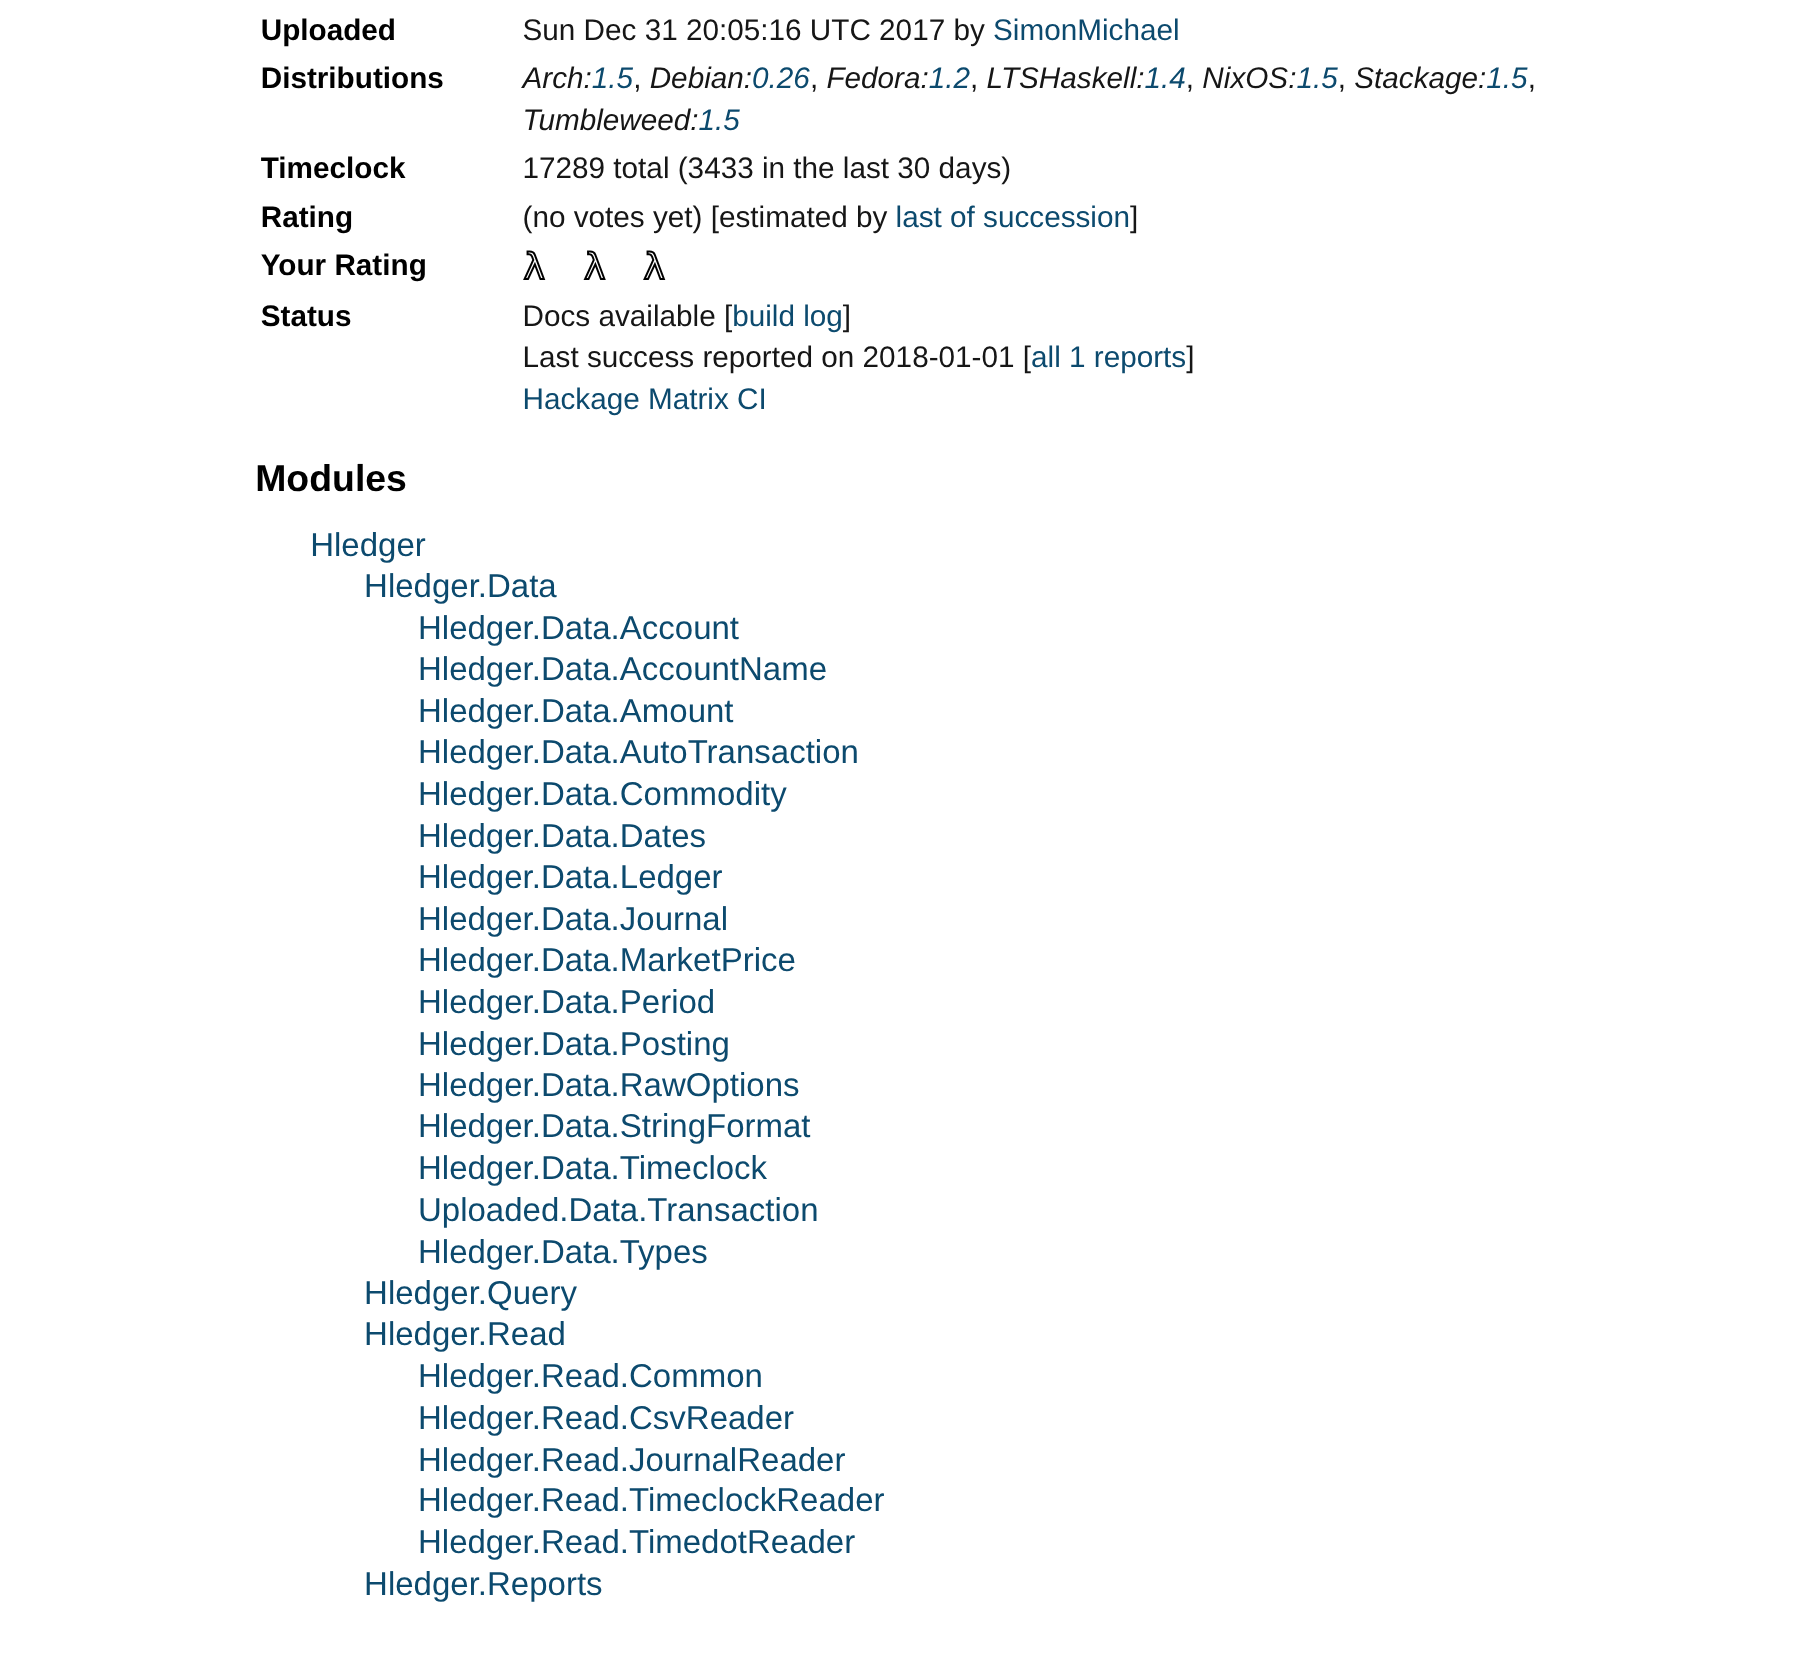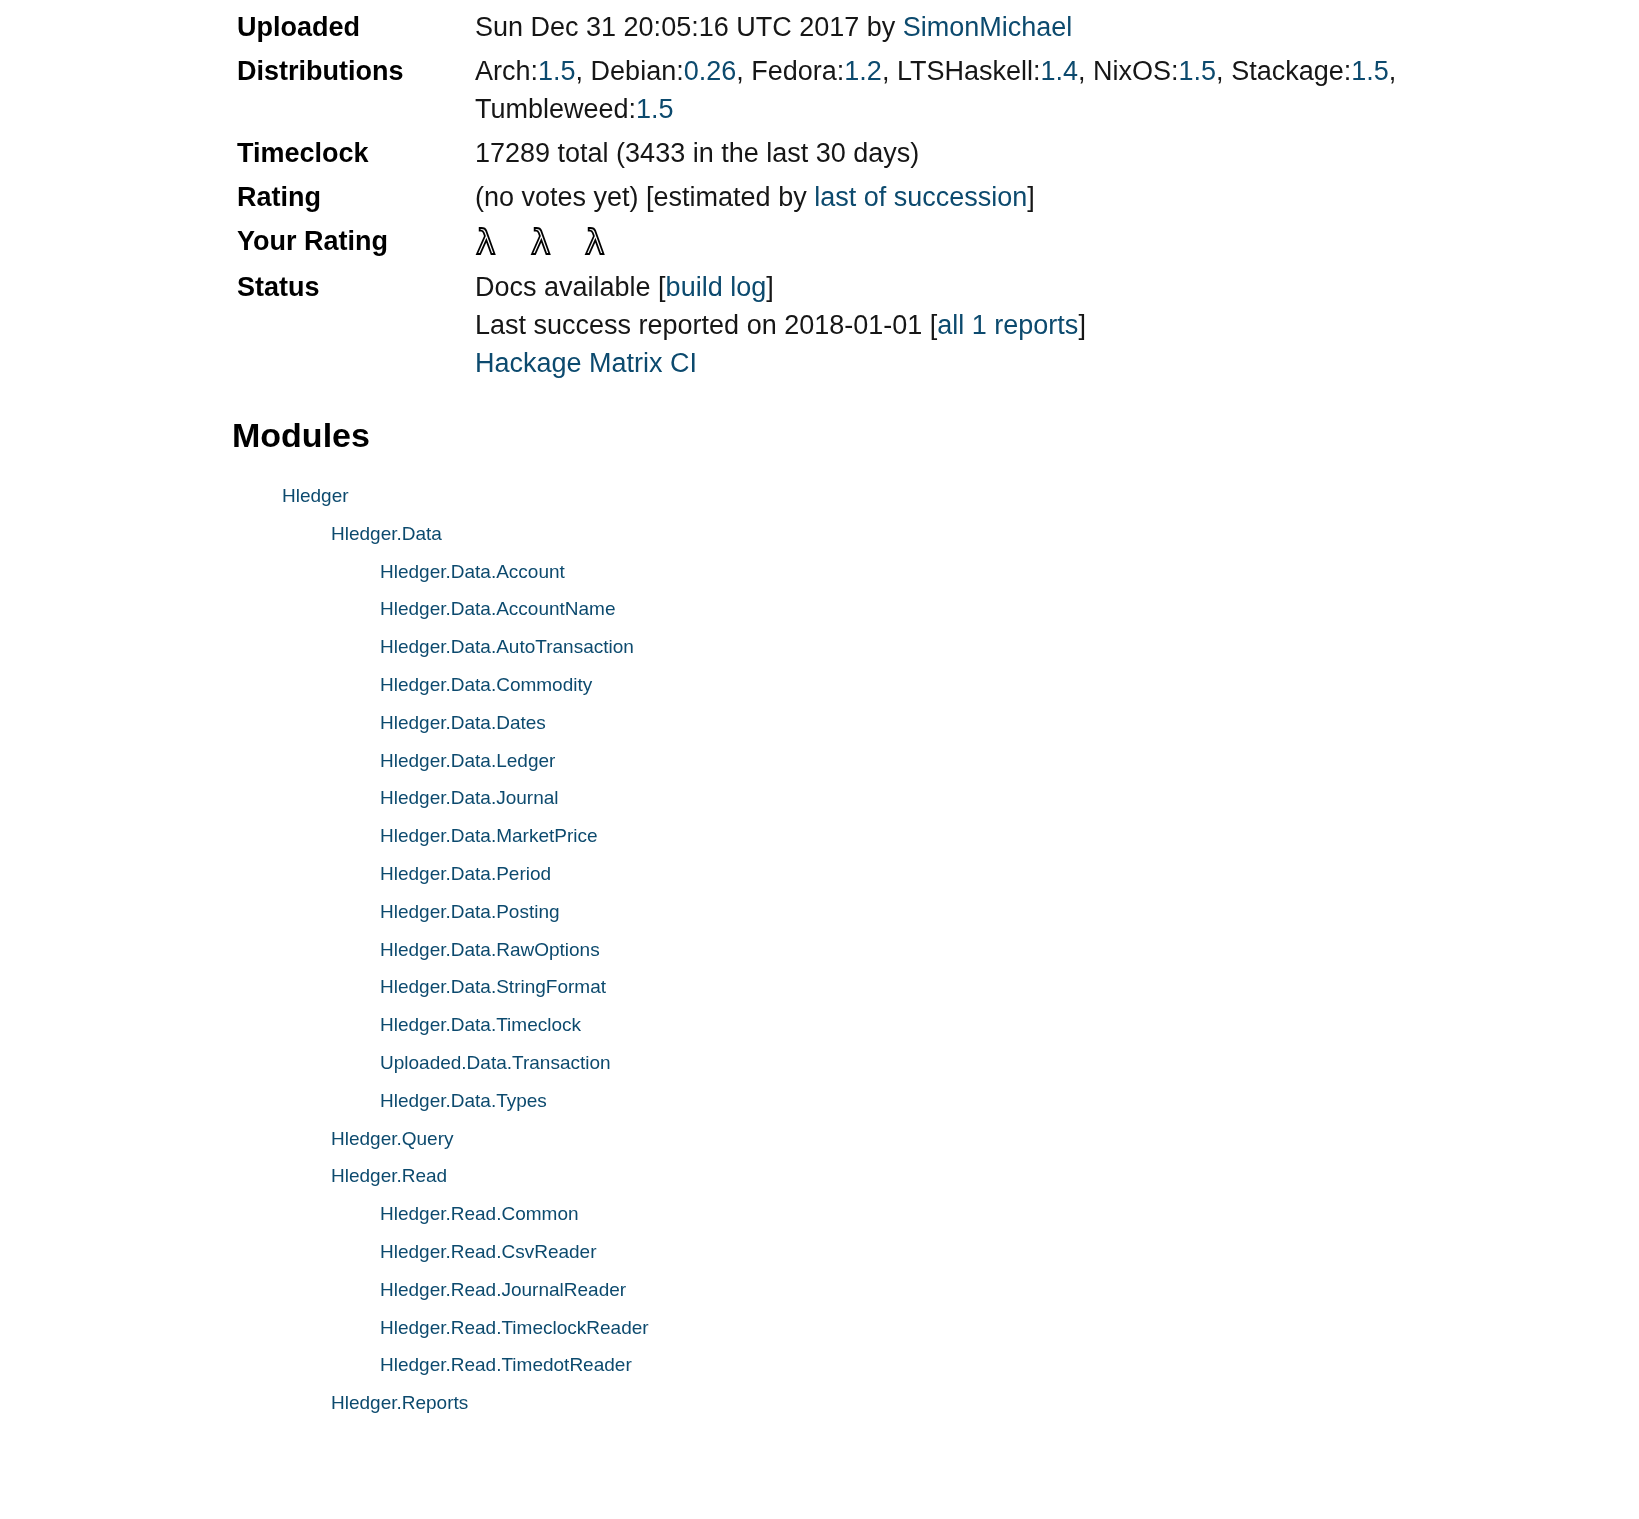--- a/index.html
+++ b/index.html
@@ -39,21 +39,21 @@
     padding: 3px 0;
     width: 1030px;
     max-width: 1030px;
     color: #161616;
   }
   a, .link {
     color: #0c4a6e;
     text-decoration: none;
     cursor: pointer;
   }
-  .dist-item { white-space: nowrap; }
+  .dist-item { white-space: nowrap; font-style: italic; }
   
   .lambda-row { padding-left: 8px; }
   .lambda-btn {
     display: inline-block;
     width: 28px;
     height: 40px;
     margin-right: 19px;
     cursor: pointer;
     vertical-align: top;
   }
@@ -63,21 +63,21 @@
     font-size: 34px;
     line-height: 36px;
     font-weight: 700;
     color: #000000;
     margin: 32px 0 24px 0;
   }
   ul.module-tree {
     list-style: none;
     margin: 0;
     padding: 0;
-    font-size: 19px;
+    font-size: 30px;
     line-height: 37.8px;
   }
   ul.module-tree li.lvl1 { padding-left: 50px; }
   ul.module-tree li.lvl2 { padding-left: 99px; }
   ul.module-tree li.lvl3 { padding-left: 148px; }
 </style>
 </head>
 <body>
 
 <div class="page">
@@ -132,20 +132,21 @@
     </tbody>
   </table>
 
   <h2 class="modules-heading">Modules</h2>
 
   <ul class="module-tree">
     <li class="lvl1"><a>Hledger</a></li>
     <li class="lvl2"><a>Hledger.Data</a></li>
     <li class="lvl3"><a>Hledger.Data.Account</a></li>
     <li class="lvl3"><a>Hledger.Data.AccountName</a></li>
+    <li class="lvl3"><a>Hledger.Data.Amount</a></li>
     <li class="lvl3"><a>Hledger.Data.AutoTransaction</a></li>
     <li class="lvl3"><a>Hledger.Data.Commodity</a></li>
     <li class="lvl3"><a>Hledger.Data.Dates</a></li>
     <li class="lvl3"><a>Hledger.Data.Ledger</a></li>
     <li class="lvl3"><a>Hledger.Data.Journal</a></li>
     <li class="lvl3"><a>Hledger.Data.MarketPrice</a></li>
     <li class="lvl3"><a>Hledger.Data.Period</a></li>
     <li class="lvl3"><a>Hledger.Data.Posting</a></li>
     <li class="lvl3"><a>Hledger.Data.RawOptions</a></li>
     <li class="lvl3"><a>Hledger.Data.StringFormat</a></li>

